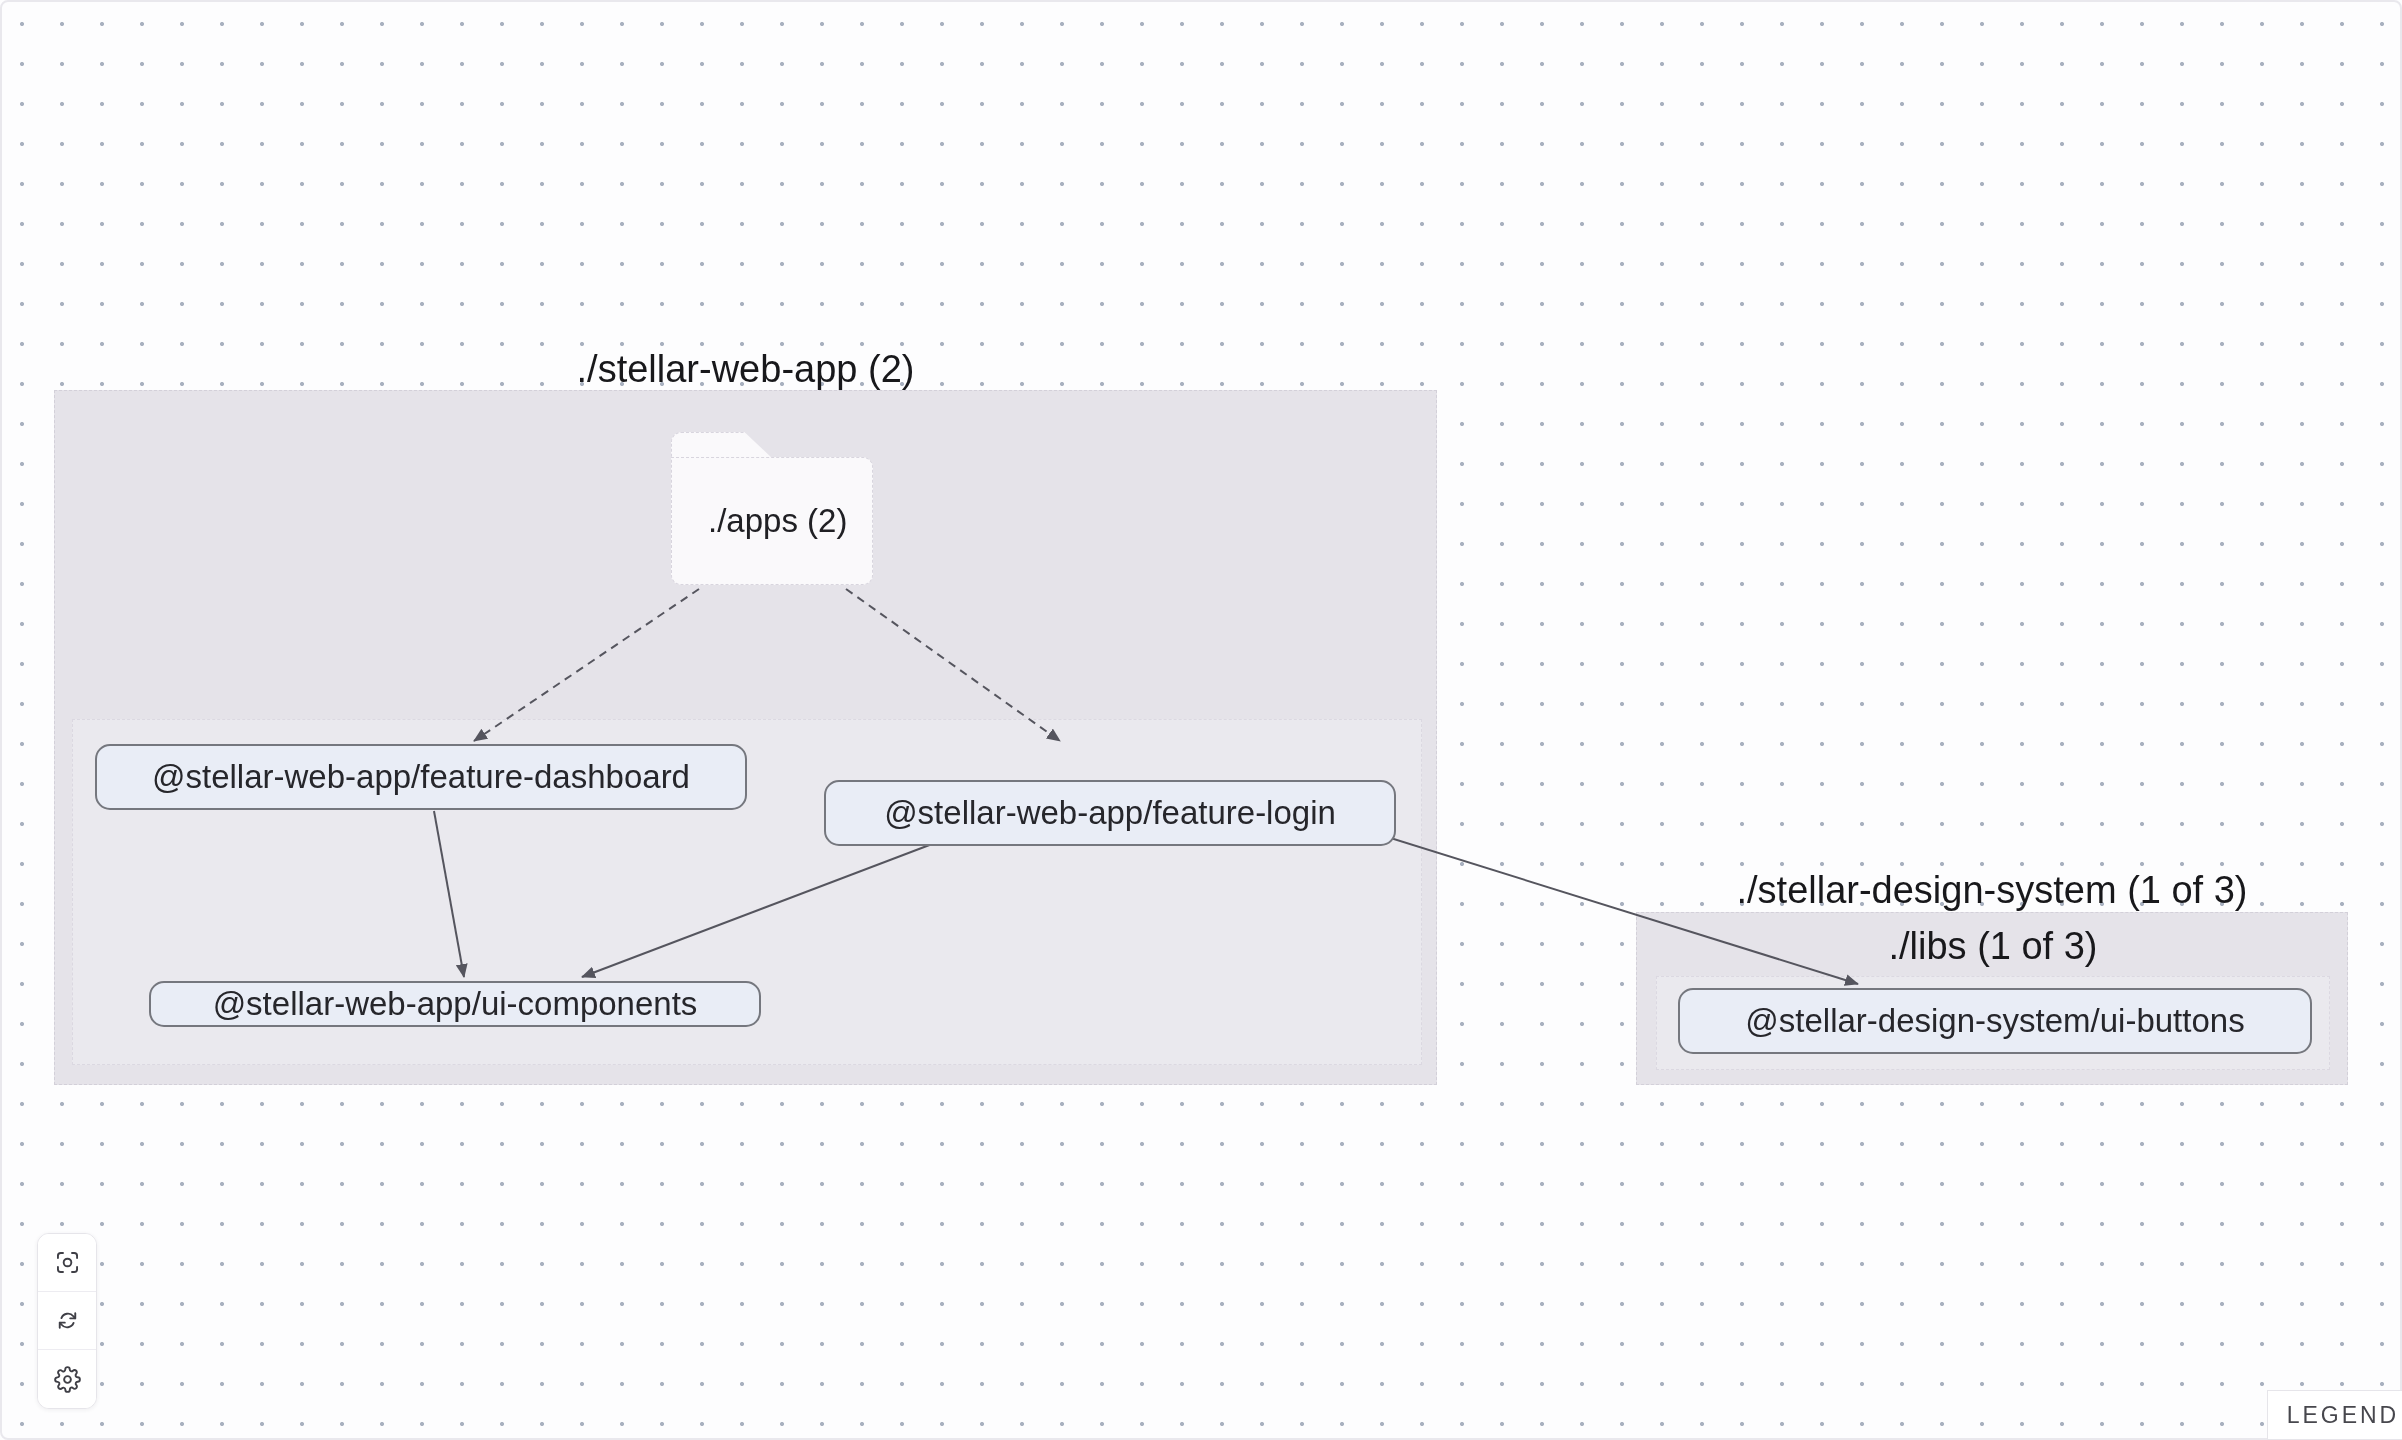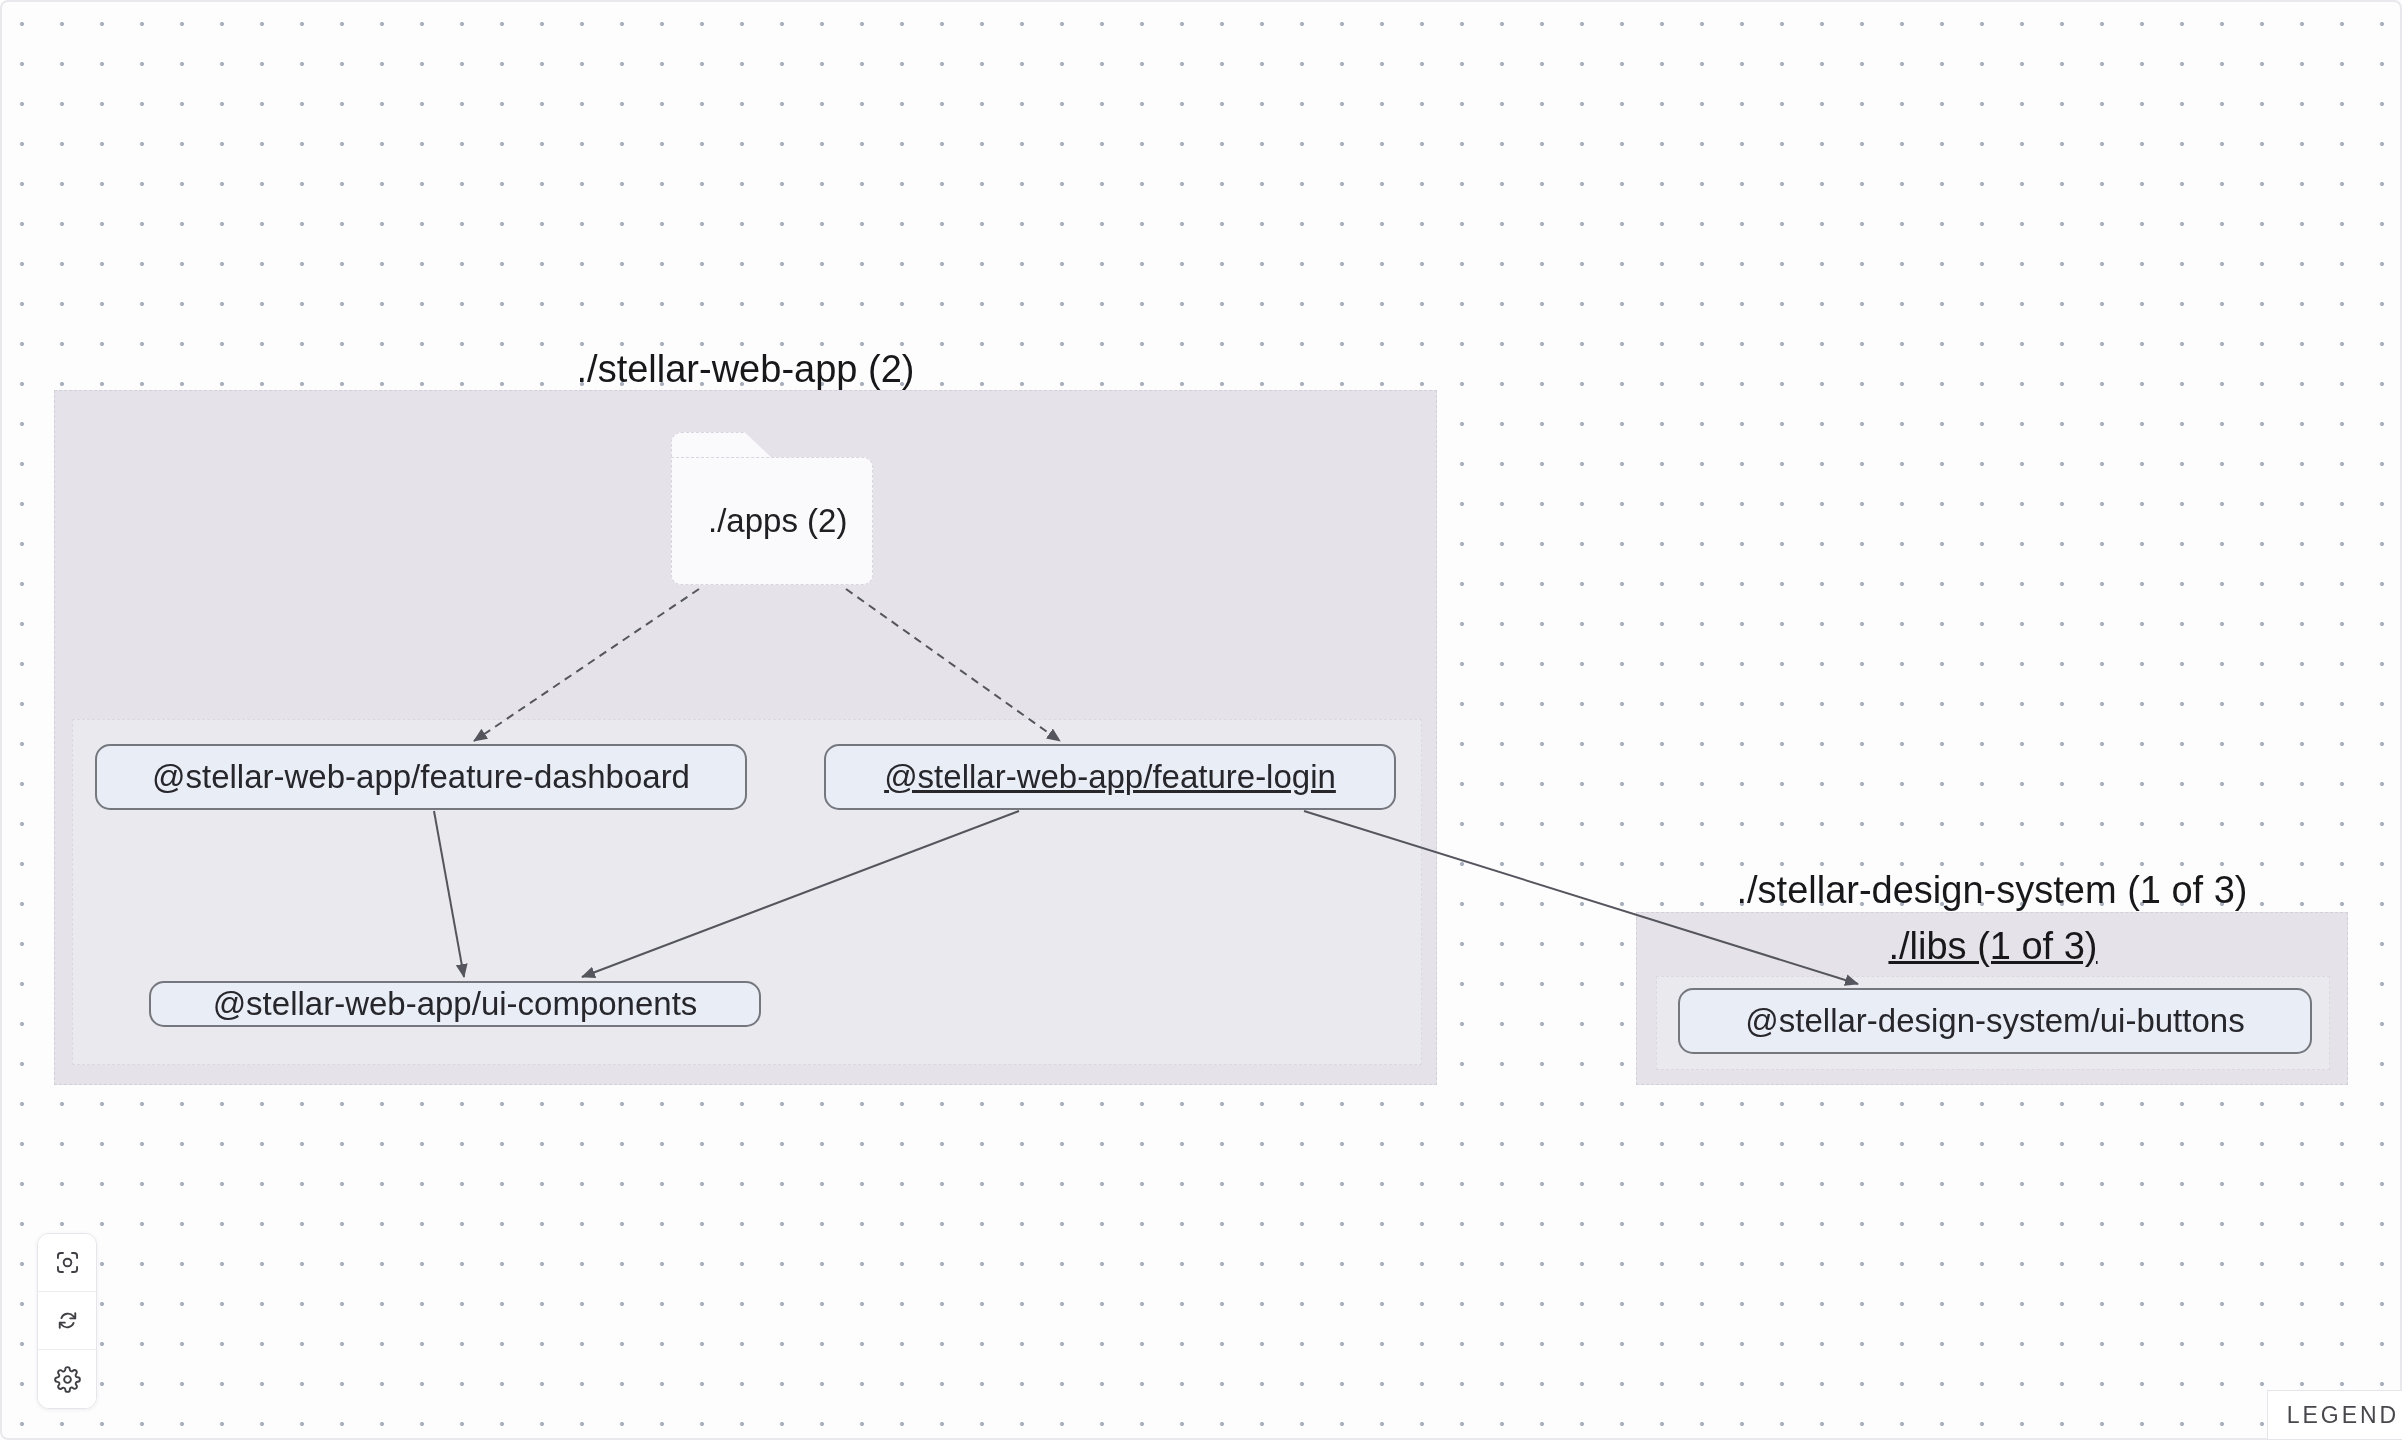--- a/index.html
+++ b/index.html
@@ -26,21 +26,21 @@
   .subgroup{position:absolute;background:rgba(255,255,255,0.22);border:1px dashed #dbd8e1;box-sizing:border-box;}
   #subgroup-webapp-libs{left:72px;top:719px;width:1350px;height:346px;}
   #subgroup-design-libs{left:1656px;top:976px;width:674px;height:94px;}
   .group-label{
     position:absolute;text-align:center;font-size:38px;color:#18181b;
     white-space:nowrap;z-index:5;line-height:38px;
   }
   #label-webapp{left:54px;top:350px;width:1383px;}
   #label-webapp-libs{left:72px;top:680px;width:1350px;}
   #label-design{left:1636px;top:871px;width:712px;}
-  #label-design-libs{left:1656px;top:927px;width:674px;text-decoration:underline;}
+  #label-design-libs{left:1656px;top:927px;width:674px;}
   
   .folder-tab{
     position:absolute;left:671px;top:432px;width:102px;height:27px;
     background:#faf9fb;border:1px dashed #d8d5de;border-bottom:none;
     border-radius:10px 0 0 0;box-sizing:border-box;
     clip-path:polygon(0 0, 72% 0, 100% 100%, 0 100%);
     z-index:4;
   }
   .folder-body{
     position:absolute;left:671px;top:457px;width:202px;height:128px;
@@ -52,21 +52,21 @@
   
   svg.edges{position:absolute;left:0;top:0;z-index:6;pointer-events:none;}
   
   .node{
     position:absolute;display:flex;align-items:center;justify-content:center;
     background:#e9edf6;border:2px solid #75777e;border-radius:15px;
     font-size:33px;color:#26262b;white-space:nowrap;box-sizing:border-box;
     z-index:10;cursor:pointer;
   }
   #node-dashboard{left:95px;top:744px;width:652px;height:66px;}
-  #node-login{left:824px;top:744px;width:572px;height:66px;text-decoration:underline;}
+  #node-login{left:824px;top:780px;width:572px;height:66px;}
   #node-components{left:149px;top:981px;width:612px;height:46px;}
   #node-buttons{left:1678px;top:988px;width:634px;height:66px;}
   
   .toolbar{
     position:absolute;left:37px;top:1233px;width:58px;z-index:60;
     background:#ffffff;border:1px solid #e6e5ea;border-radius:12px;
     box-shadow:0 1px 4px rgba(40,40,60,0.07);overflow:hidden;
   }
   .toolbar .tool-btn{
     width:100%;height:58px;display:flex;align-items:center;justify-content:center;

